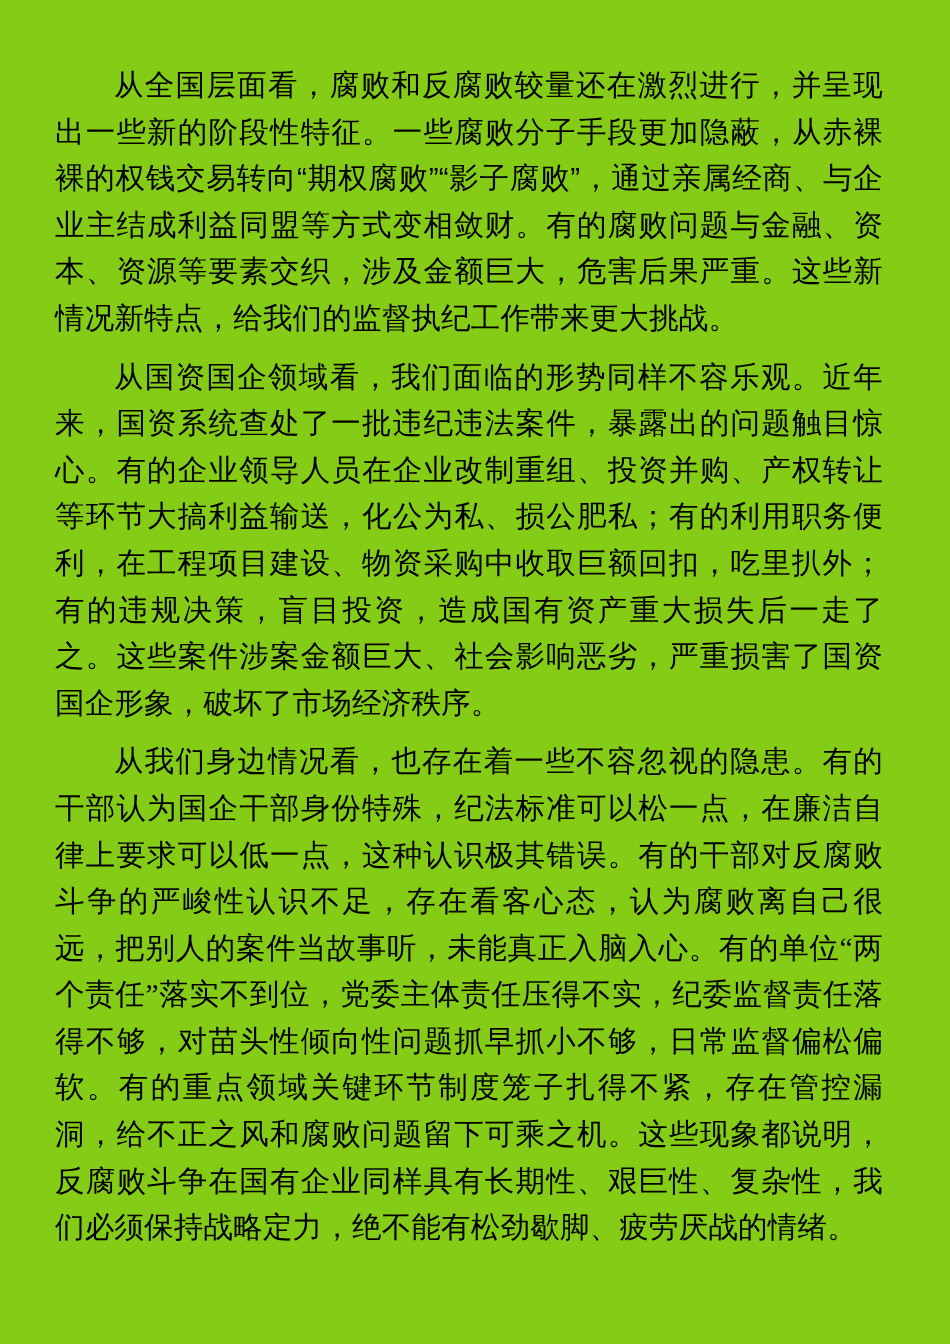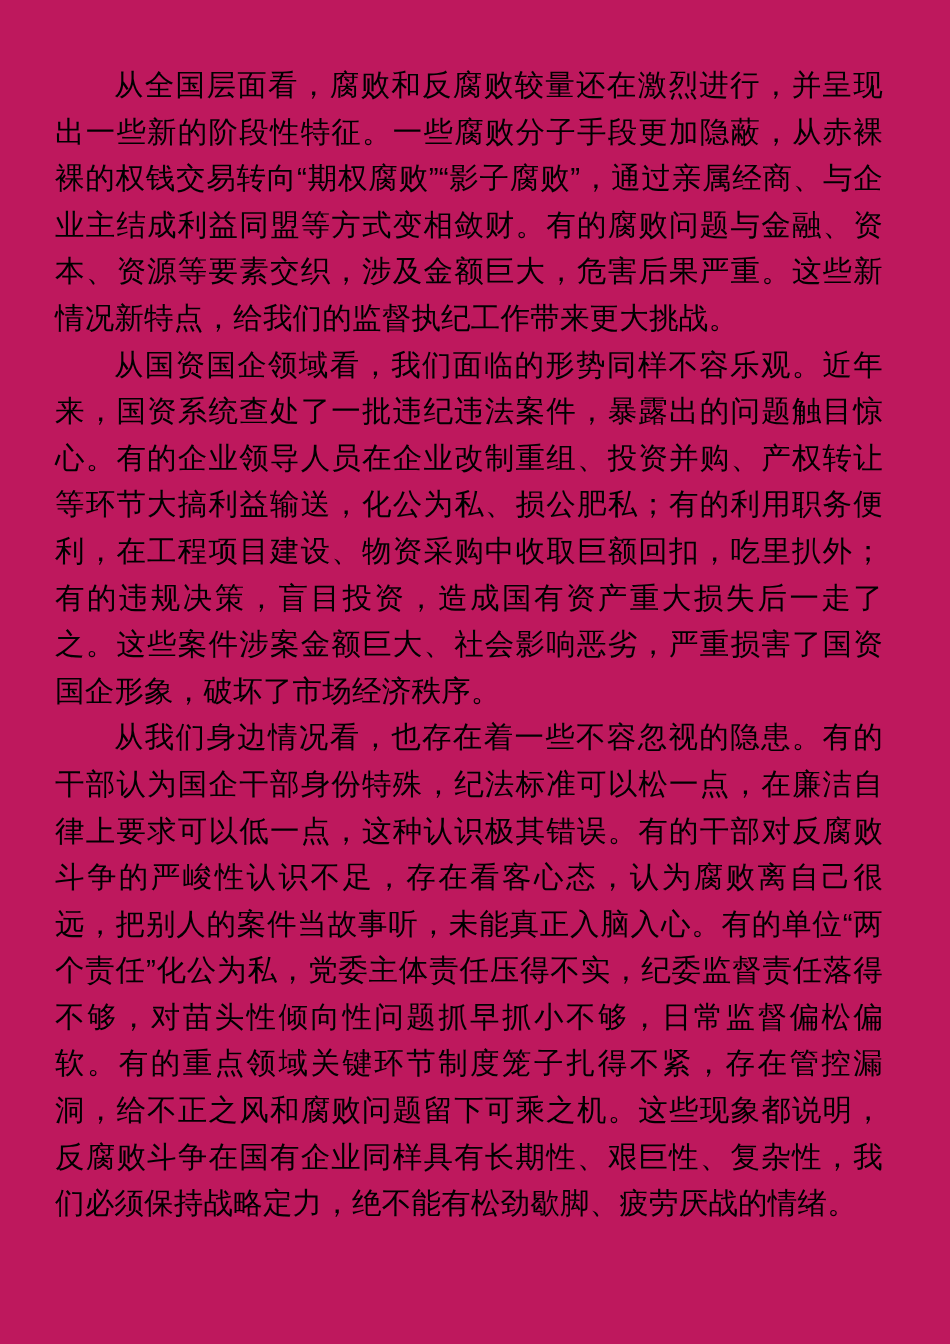--- a/index.html
+++ b/index.html
@@ -7,21 +7,21 @@
     padding: 0;
     background: #ffffff;
   }
   body {
     font-family: "Liberation Sans", "DejaVu Sans", sans-serif;
   }
   .page {
     position: relative;
     width: 950px;
     height: 1344px;
-    background: #be185d;
+    background: #84cc16;
     overflow: hidden;
     box-sizing: border-box;
   }
   .doc-body {
     position: absolute;
     left: 55px;
     top: 62px;
     width: 828px;
   }
   .para {
@@ -32,21 +32,22 @@
     color: #000000;
     text-align: justify;
     text-justify: inter-ideograph;
     text-indent: 59px;
     letter-spacing: 0.2px;
     font-weight: 400;
     word-break: break-all;
     -webkit-font-smoothing: antialiased;
   }
   .para + .para {
-    margin-top: 0;
+    margin-top: 12px;
+    font-family: Liberation Serif, serif;
   }
   .heading {
     margin: 0;
     padding: 0;
     font-size: 29.5px;
     line-height: 46.6px;
     color: #000000;
     text-align: justify;
     text-justify: inter-ideograph;
     text-indent: 59px;
@@ -58,17 +59,17 @@
 </head>
 <body>
 
 <div class="page">
   <div class="doc-body">
 
     <p class="para">从全国层面看，腐败和反腐败较量还在激烈进行，并呈现出一些新的阶段性特征。一些腐败分子手段更加隐蔽，从赤裸裸的权钱交易转向“期权腐败”“影子腐败”，通过亲属经商、与企业主结成利益同盟等方式变相敛财。有的腐败问题与金融、资本、资源等要素交织，涉及金额巨大，危害后果严重。这些新情况新特点，给我们的监督执纪工作带来更大挑战。</p>
 
     <p class="para">从国资国企领域看，我们面临的形势同样不容乐观。近年来，国资系统查处了一批违纪违法案件，暴露出的问题触目惊心。有的企业领导人员在企业改制重组、投资并购、产权转让等环节大搞利益输送，化公为私、损公肥私；有的利用职务便利，在工程项目建设、物资采购中收取巨额回扣，吃里扒外；有的违规决策，盲目投资，造成国有资产重大损失后一走了之。这些案件涉案金额巨大、社会影响恶劣，严重损害了国资国企形象，破坏了市场经济秩序。</p>
 
-    <p class="para">从我们身边情况看，也存在着一些不容忽视的隐患。有的干部认为国企干部身份特殊，纪法标准可以松一点，在廉洁自律上要求可以低一点，这种认识极其错误。有的干部对反腐败斗争的严峻性认识不足，存在看客心态，认为腐败离自己很远，把别人的案件当故事听，未能真正入脑入心。有的单位“两个责任”化公为私，党委主体责任压得不实，纪委监督责任落得不够，对苗头性倾向性问题抓早抓小不够，日常监督偏松偏软。有的重点领域关键环节制度笼子扎得不紧，存在管控漏洞，给不正之风和腐败问题留下可乘之机。这些现象都说明，反腐败斗争在国有企业同样具有长期性、艰巨性、复杂性，我们必须保持战略定力，绝不能有松劲歇脚、疲劳厌战的情绪。</p>
+    <p class="para">从我们身边情况看，也存在着一些不容忽视的隐患。有的干部认为国企干部身份特殊，纪法标准可以松一点，在廉洁自律上要求可以低一点，这种认识极其错误。有的干部对反腐败斗争的严峻性认识不足，存在看客心态，认为腐败离自己很远，把别人的案件当故事听，未能真正入脑入心。有的单位“两个责任”落实不到位，党委主体责任压得不实，纪委监督责任落得不够，对苗头性倾向性问题抓早抓小不够，日常监督偏松偏软。有的重点领域关键环节制度笼子扎得不紧，存在管控漏洞，给不正之风和腐败问题留下可乘之机。这些现象都说明，反腐败斗争在国有企业同样具有长期性、艰巨性、复杂性，我们必须保持战略定力，绝不能有松劲歇脚、疲劳厌战的情绪。</p>
 
 
   </div>
 </div>
 
 </body></html>

